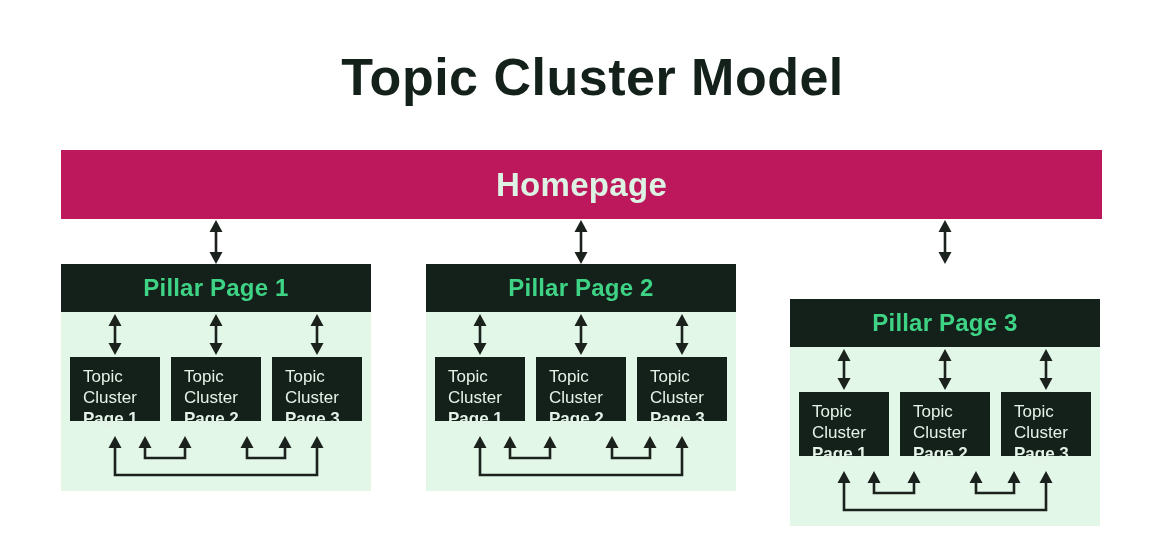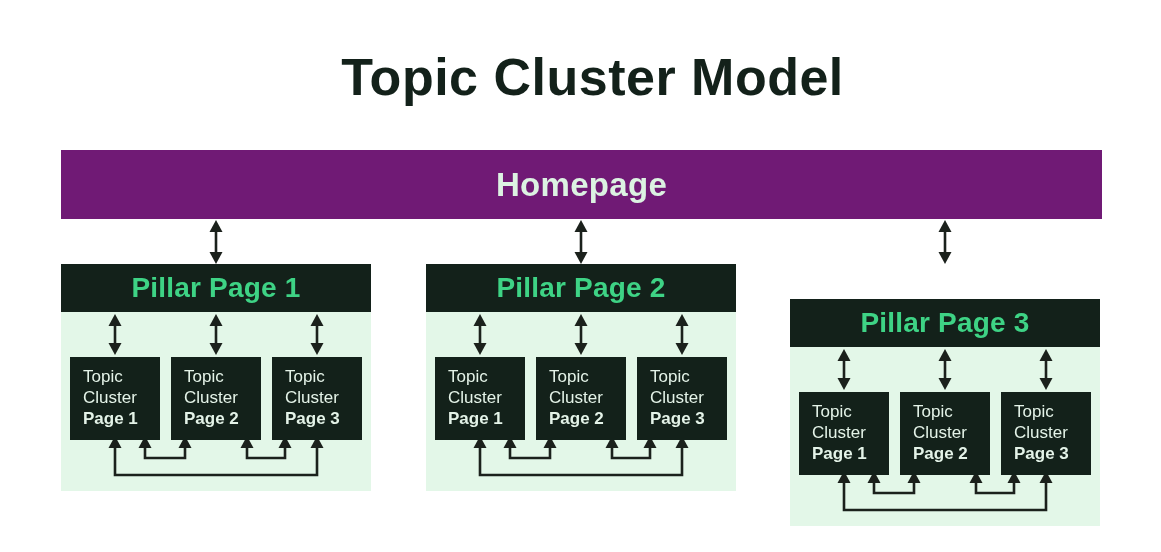--- a/index.html
+++ b/index.html
@@ -22,21 +22,21 @@
     font-weight: 800;
     letter-spacing: 0.5px;
     color: #13211a;
   }
   .homepage-bar {
     position: absolute;
     left: 61px;
     top: 150px;
     width: 1041px;
     height: 69px;
-    background: #701a75;
+    background: #be185d;
     display: flex;
     align-items: center;
     justify-content: center;
   }
   .homepage-label {
     color: #dcf2e2;
     font-size: 33px;
     font-weight: 700;
     letter-spacing: 0.3px;
   }
@@ -60,34 +60,34 @@
   .pillar.p3 { left: 790px; margin-top: 35px; }
   .pillar-header {
     height: 48px;
     background: #13211a;
     display: flex;
     align-items: center;
     justify-content: center;
   }
   .pillar-title {
     color: #3ed385;
-    font-size: 28px;
+    font-size: 24px;
     font-weight: 700;
     letter-spacing: 0.2px;
   }
   .pillar-body {
     position: relative;
     height: 179px;
     background: #e3f7e8;
   }
   .cluster-box {
     position: absolute;
     top: 45px;
     width: 90px;
-    height: 83px;
+    height: 64px;
     background: #13211a;
     color: #e4f3e8;
     font-size: 17px;
     line-height: 21px;
     padding: 9px 20px 0 13px;
   }
   .cluster-box.c1 { left: 9px; }
   .cluster-box.c2 { left: 110px; }
   .cluster-box.c3 { left: 211px; }
   .cluster-page { font-weight: 700; }

